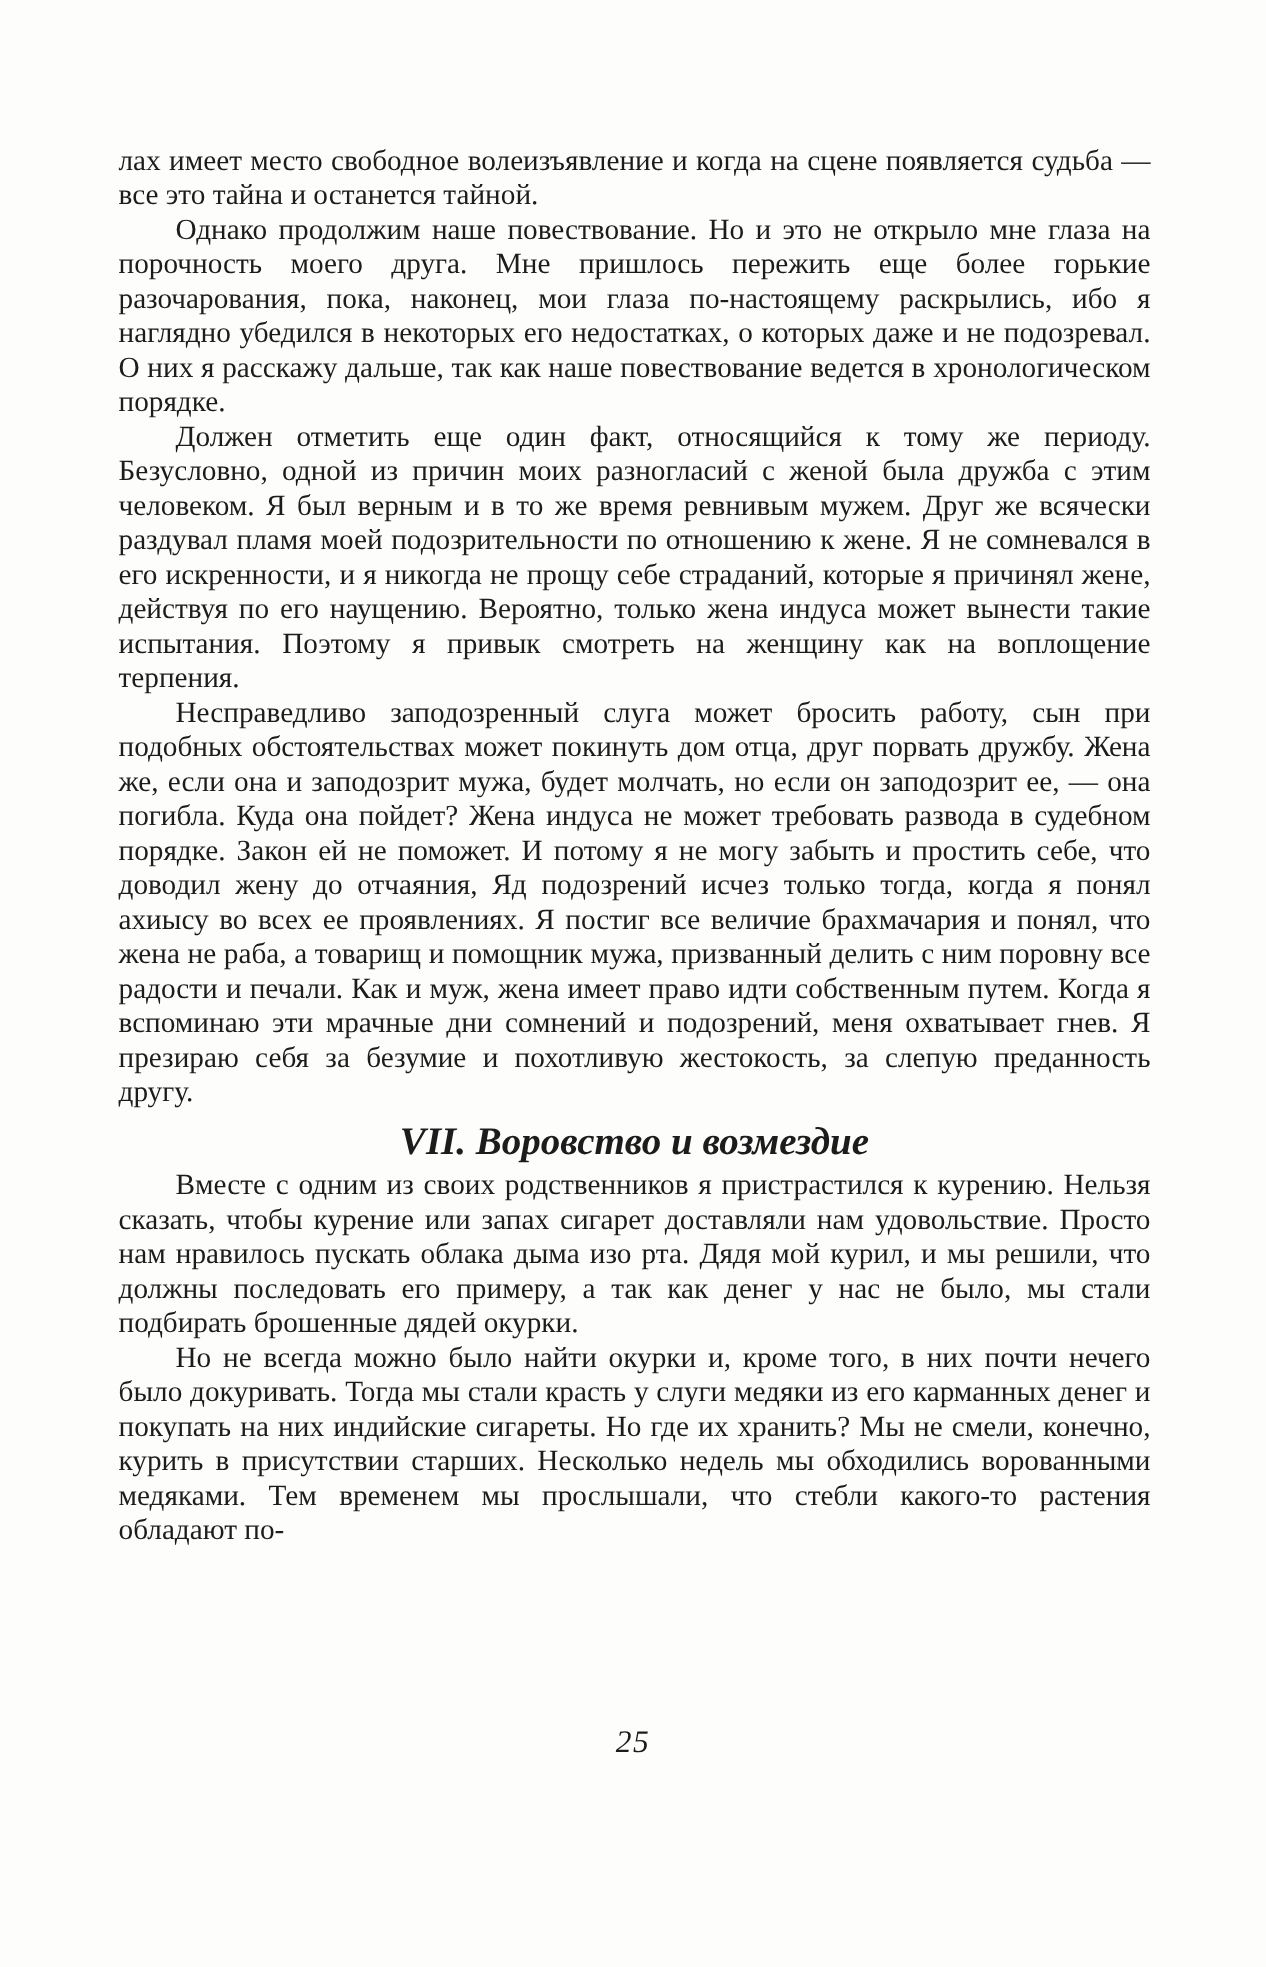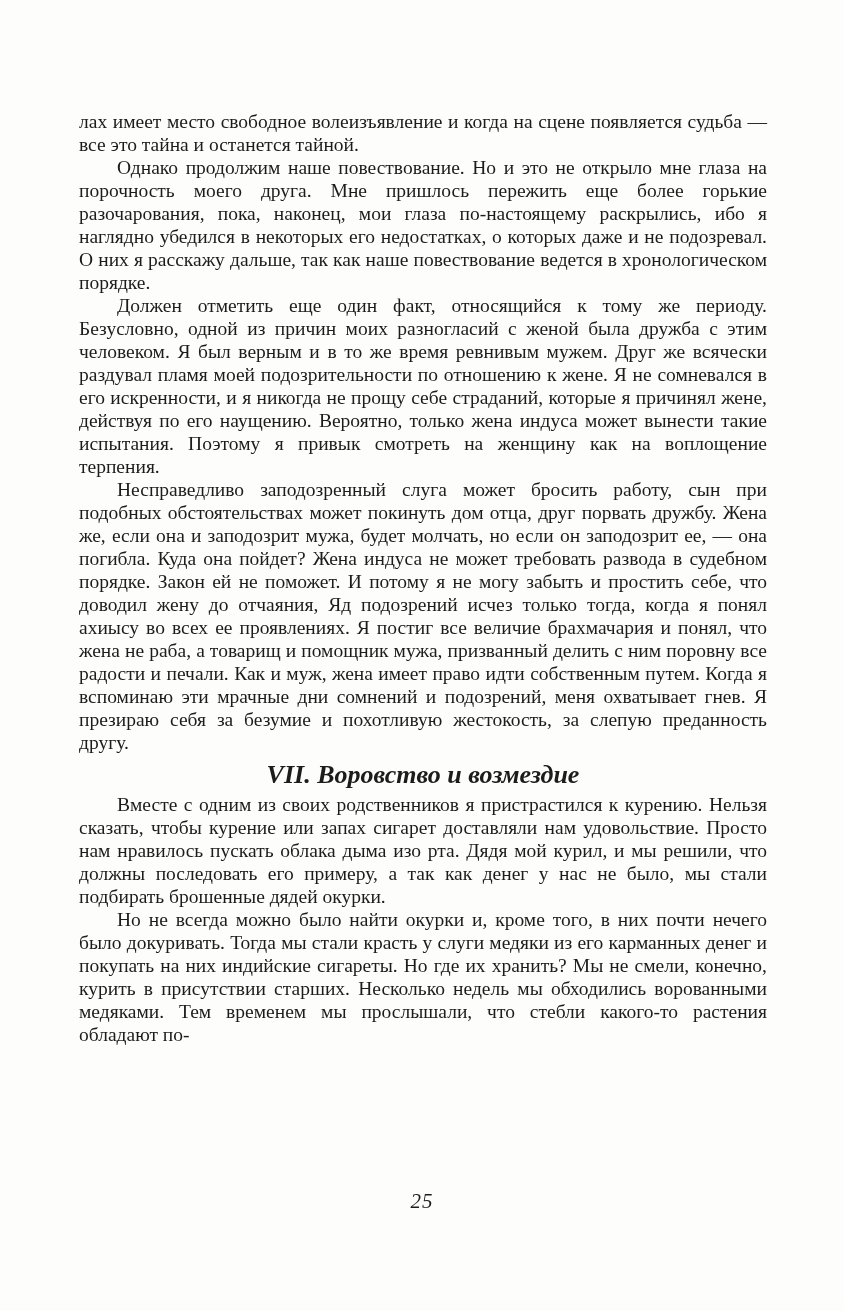--- a/index.html
+++ b/index.html
@@ -11,21 +11,21 @@
     position: relative;
     width: 844px;
     height: 1311px;
     margin: 0 auto;
     background: #fdfdfb;
     overflow: hidden;
   }
   .text-block {
     position: absolute;
     left: 79px;
-    top: 110px;
+    top: 96px;
     width: 688px;
     color: #1c1c1c;
     font-family: "Liberation Serif", "DejaVu Serif", serif;
     font-size: 19.5px;
     line-height: 23px;
     text-align: justify;
   }
   .text-block p {
     margin: 0;
     text-indent: 38px;
@@ -46,21 +46,20 @@
     position: absolute;
     left: 0;
     top: 1149px;
     width: 844px;
     text-align: center;
     font-family: "Liberation Serif", "DejaVu Serif", serif;
     font-style: italic;
     font-size: 21px;
     color: #1c1c1c;
     letter-spacing: 1px;
-    margin-top: 40px;
   }
 </style>
 </head>
 <body>
 
 <div class="sheet">
   <div class="text-block">
     <p class="noindent">лах имеет место свободное волеизъявление и когда на сцене появляется судьба — все это тайна и останется тайной.</p>
     <p>Однако продолжим наше повествование. Но и это не открыло мне глаза на порочность моего друга. Мне пришлось пережить еще более горькие разочарования, пока, наконец, мои глаза по-настоящему раскрылись, ибо я наглядно убедился в некоторых его недостатках, о которых даже и не подозревал. О них я расскажу дальше, так как наше повествование ведется в хронологическом порядке.</p>
     <p>Должен отметить еще один факт, относящийся к тому же периоду. Безусловно, одной из причин моих разногласий с женой была дружба с этим человеком. Я был верным и в то же время ревнивым мужем. Друг же всячески раздувал пламя моей подозрительности по отношению к жене. Я не сомневался в его искренности, и я никогда не прощу себе страданий, которые я причинял жене, действуя по его наущению. Вероятно, только жена индуса может вынести такие испытания. Поэтому я привык смотреть на женщину как на воплощение терпения.</p>

